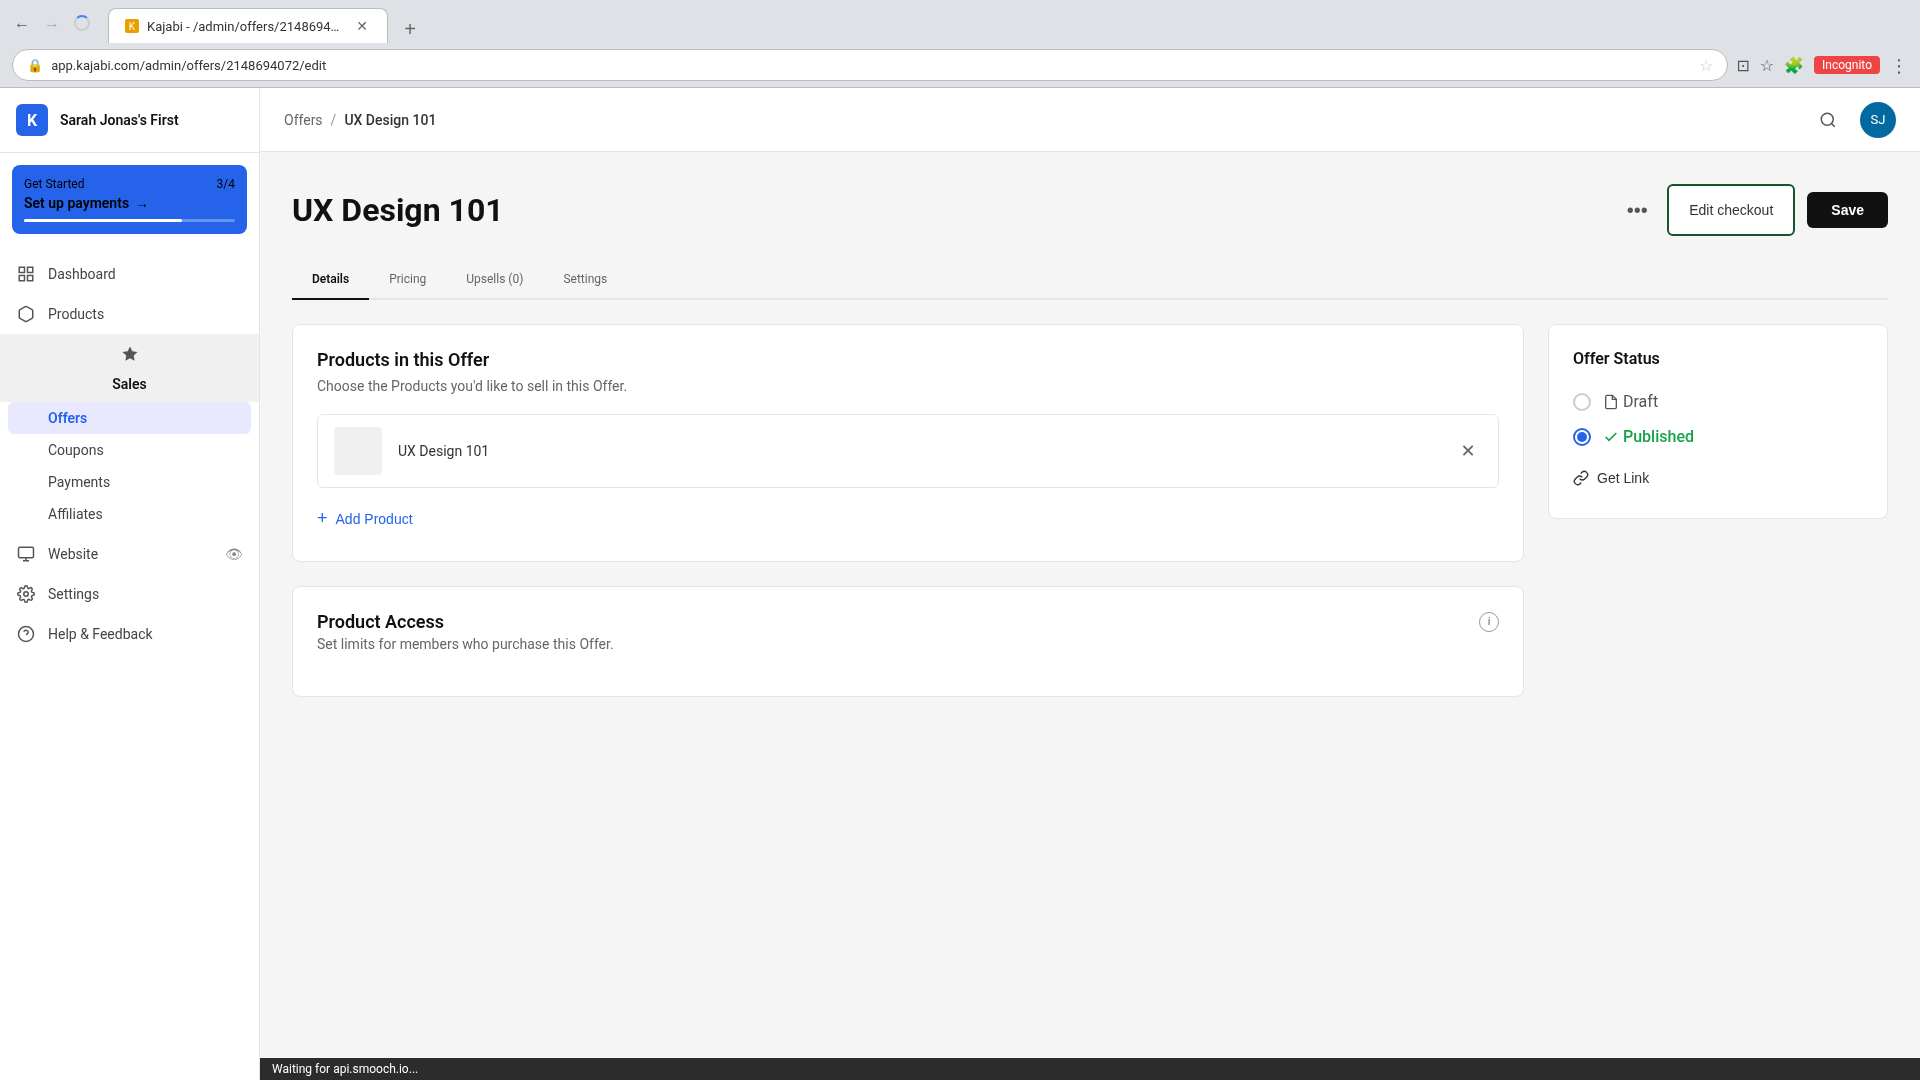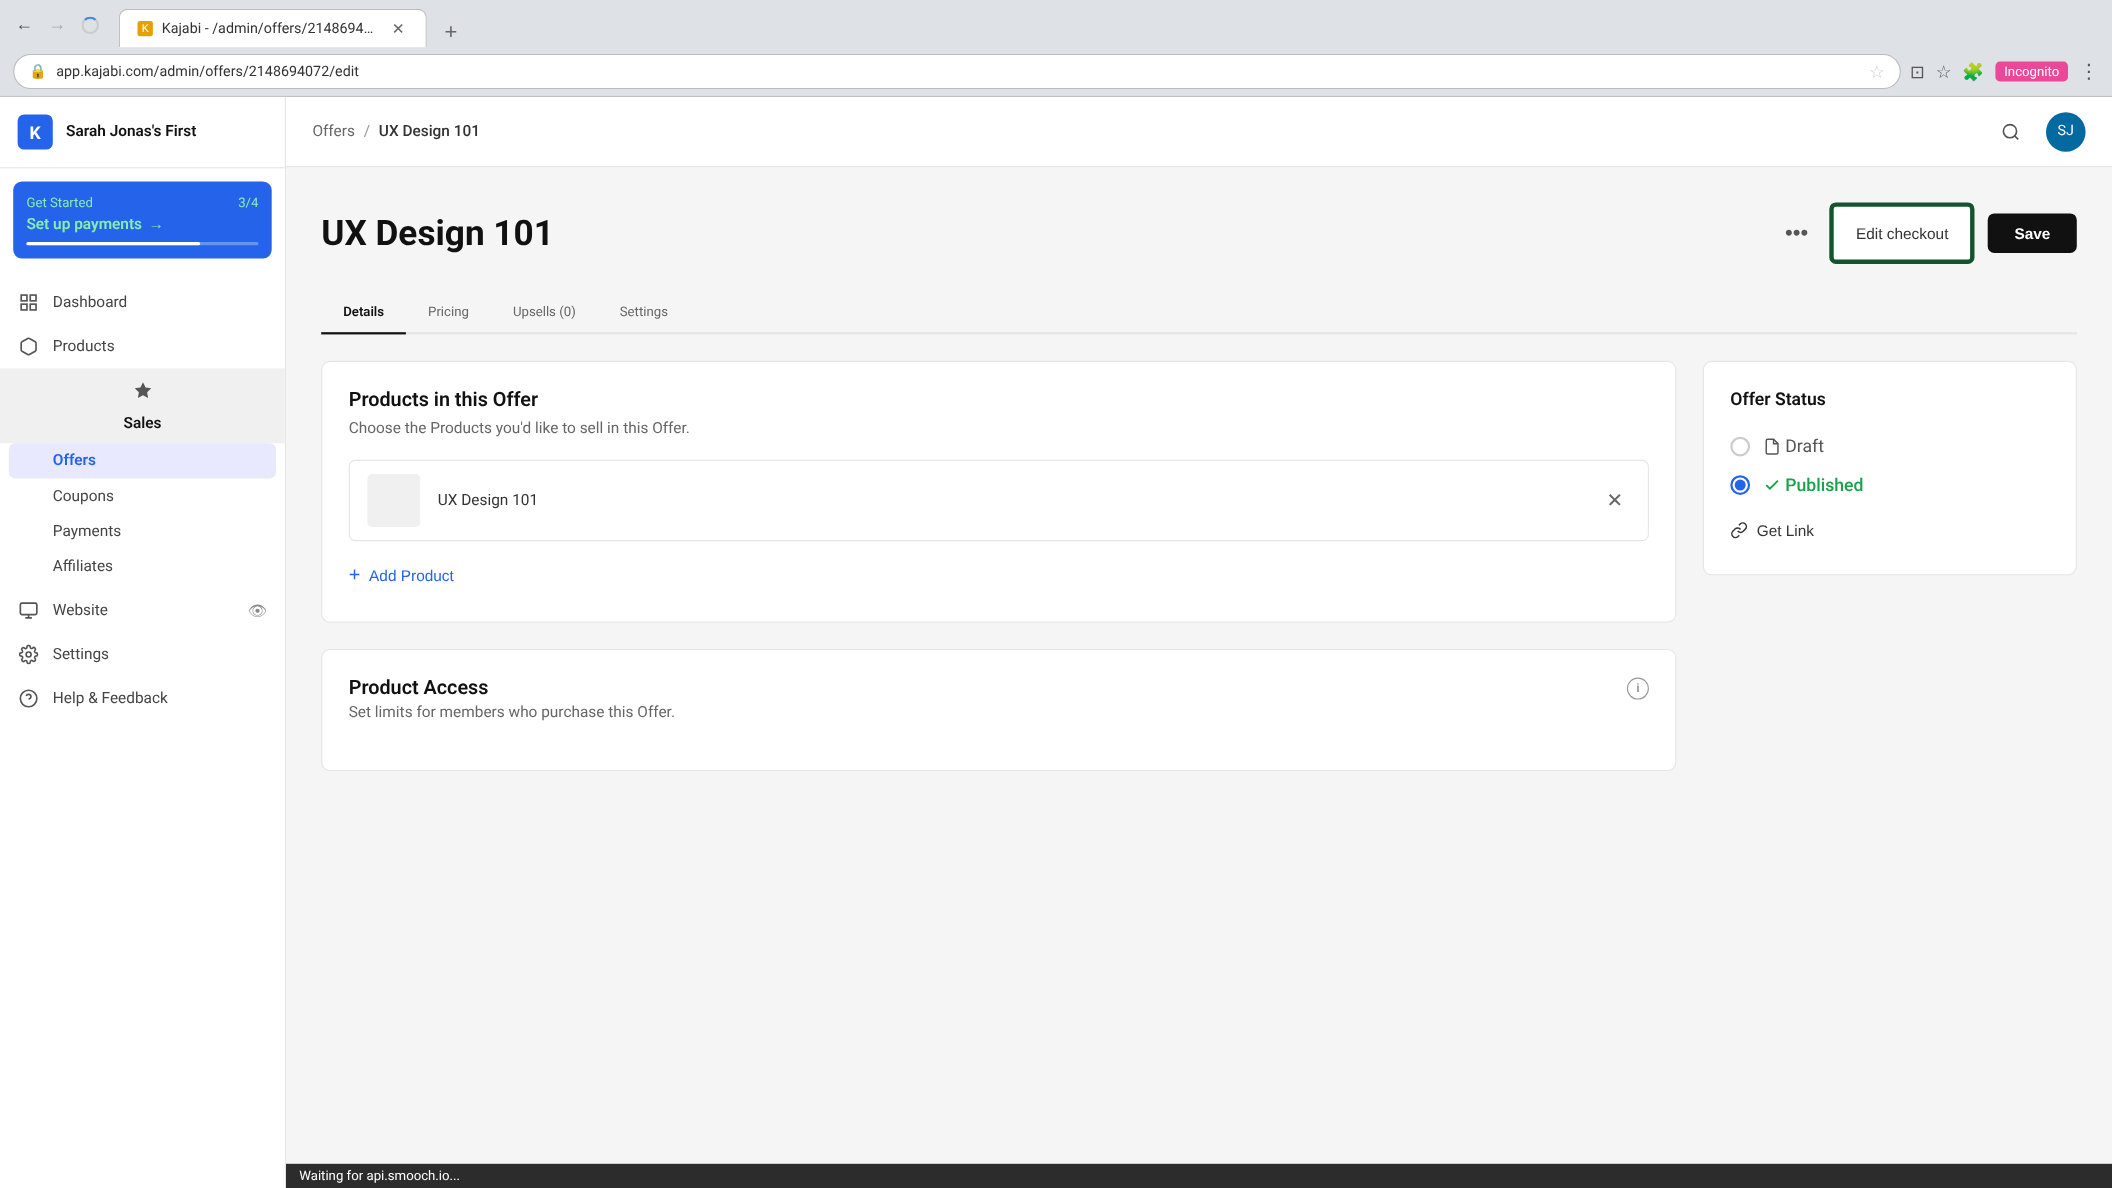--- a/index.html
+++ b/index.html
@@ -10,21 +10,21 @@
     @keyframes spin { to { transform: rotate(360deg); } }
 
     
     .app-container { display: flex; flex: 1; overflow: hidden; }
 
     
     .sidebar { width: 260px; background: #fff; border-right: 1px solid #e5e5e5; display: flex; flex-direction: column; overflow-y: auto; flex-shrink: 0; }
     .sidebar-header { padding: 16px; display: flex; align-items: center; gap: 12px; border-bottom: 1px solid #e5e5e5; }
     .sidebar-logo { width: 32px; height: 32px; background: #2563eb; border-radius: 6px; display: flex; align-items: center; justify-content: center; color: #fff; font-weight: bold; font-size: 16px; }
     .sidebar-company { font-size: 14px; font-weight: 600; color: #111; }
-    .get-started-banner { background: #2563eb; margin: 12px; border-radius: 8px; padding: 12px; color: #86efac; cursor: pointer; }
+    .get-started-banner { background: #2563eb; margin: 12px; border-radius: 8px; padding: 12px; color: #000000; cursor: pointer; }
     .get-started-top { display: flex; justify-content: space-between; align-items: center; font-size: 12px; margin-bottom: 4px; }
     .get-started-title { font-size: 14px; font-weight: 600; display: flex; align-items: center; gap: 6px; }
     .progress-bar { height: 3px; background: rgba(255,255,255,0.3); border-radius: 2px; margin-top: 8px; }
     .progress-fill { height: 100%; width: 75%; background: #fff; border-radius: 2px; }
     .nav-item { display: flex; align-items: center; gap: 12px; padding: 10px 16px; cursor: pointer; color: #444; font-size: 14px; }
     .nav-item.active { background: #f0f0f0; font-weight: 600; color: #111; flex-direction: column; }
     .nav-icon { width: 20px; height: 20px; display: flex; align-items: center; justify-content: center; color: #555; }
     .nav-sub-item { padding: 8px 16px 8px 48px; cursor: pointer; font-size: 14px; color: #444; display: flex; align-items: center; }
     .nav-sub-item.active { background: #e8e8ff; color: #2563eb; font-weight: 600; border-radius: 6px; margin: 0 8px; padding: 8px 16px 8px 40px; }
     .nav-section { padding: 8px 0; }
@@ -40,21 +40,21 @@
     .avatar { width: 36px; height: 36px; border-radius: 50%; background: #0369a1; color: #fff; display: flex; align-items: center; justify-content: center; font-size: 13px; font-weight: 400; cursor: pointer; }
 
     
     .page-content { flex: 1; overflow-y: auto; padding: 32px; }
 
     
     .page-header { display: flex; align-items: center; justify-content: space-between; margin-bottom: 24px; }
     .page-title { font-size: 32px; font-weight: 700; color: #111; }
     .page-header-actions { display: flex; align-items: center; gap: 12px; }
     .more-btn { width: 36px; height: 36px; border: none; background: transparent; cursor: pointer; font-size: 20px; color: #555; display: flex; align-items: center; justify-content: center; border-radius: 4px; }
-    .edit-checkout-btn { border: 4px solid #14532d; background: #fff; color: #333; padding: 16px 20px; border-radius: 6px; font-size: 14px; font-weight: 500; cursor: pointer; }
+    .edit-checkout-btn { border: 2px solid #14532d; background: #fff; color: #333; padding: 16px 20px; border-radius: 6px; font-size: 14px; font-weight: 500; cursor: pointer; }
     .save-btn { background: #111; color: #fff; border: none; padding: 10px 24px; border-radius: 6px; font-size: 14px; font-weight: 600; cursor: pointer; }
 
     
     .tabs { display: flex; gap: 0; border-bottom: 2px solid #e5e5e5; margin-bottom: 24px; }
     .tab-item { padding: 12px 20px; font-size: 12px; color: #666; cursor: pointer; border-bottom: 2px solid transparent; margin-bottom: -2px; }
     .tab-item.active { color: #111; font-weight: 600; border-bottom: 2px solid #111; }
 
     
     .content-grid { display: grid; grid-template-columns: 1fr 340px; gap: 24px; }
 
@@ -126,21 +126,21 @@
   <div style="display:flex;align-items:center;padding:6px 12px;background:#dee1e6;gap:8px;">
     <div style="flex:1;height:32px;border-radius:16px;border:1px solid #bbb;background:#fff;display:flex;align-items:center;padding:0 14px;gap:8px;">
       <span style="color:#555;font-size:13px;">🔒</span>
       <span style="font-size:13px;color:#333;flex:1;">app.kajabi.com/admin/offers/2148694072/edit</span>
       <span style="color:#ccc;font-size:16px;">☆</span>
     </div>
     <div style="display:flex;gap:10px;align-items:center;">
       <span style="color:#555;font-size:16px;cursor:pointer;">⊡</span>
       <span style="color:#555;font-size:16px;cursor:pointer;">☆</span>
       <span style="color:#555;font-size:16px;cursor:pointer;">🧩</span>
-      <span style="background:#ec4899;color:#fff;border-radius:4px;padding:2px 8px;font-size:12px;cursor:pointer;">Incognito</span>
+      <span style="background:#ef4444;color:#fff;border-radius:4px;padding:2px 8px;font-size:12px;cursor:pointer;">Incognito</span>
       <span style="color:#555;font-size:18px;cursor:pointer;">⋮</span>
     </div>
   </div>
 </div>
 
 <div class="app-container">
 
   <div class="sidebar">
 
     <div class="sidebar-header">

